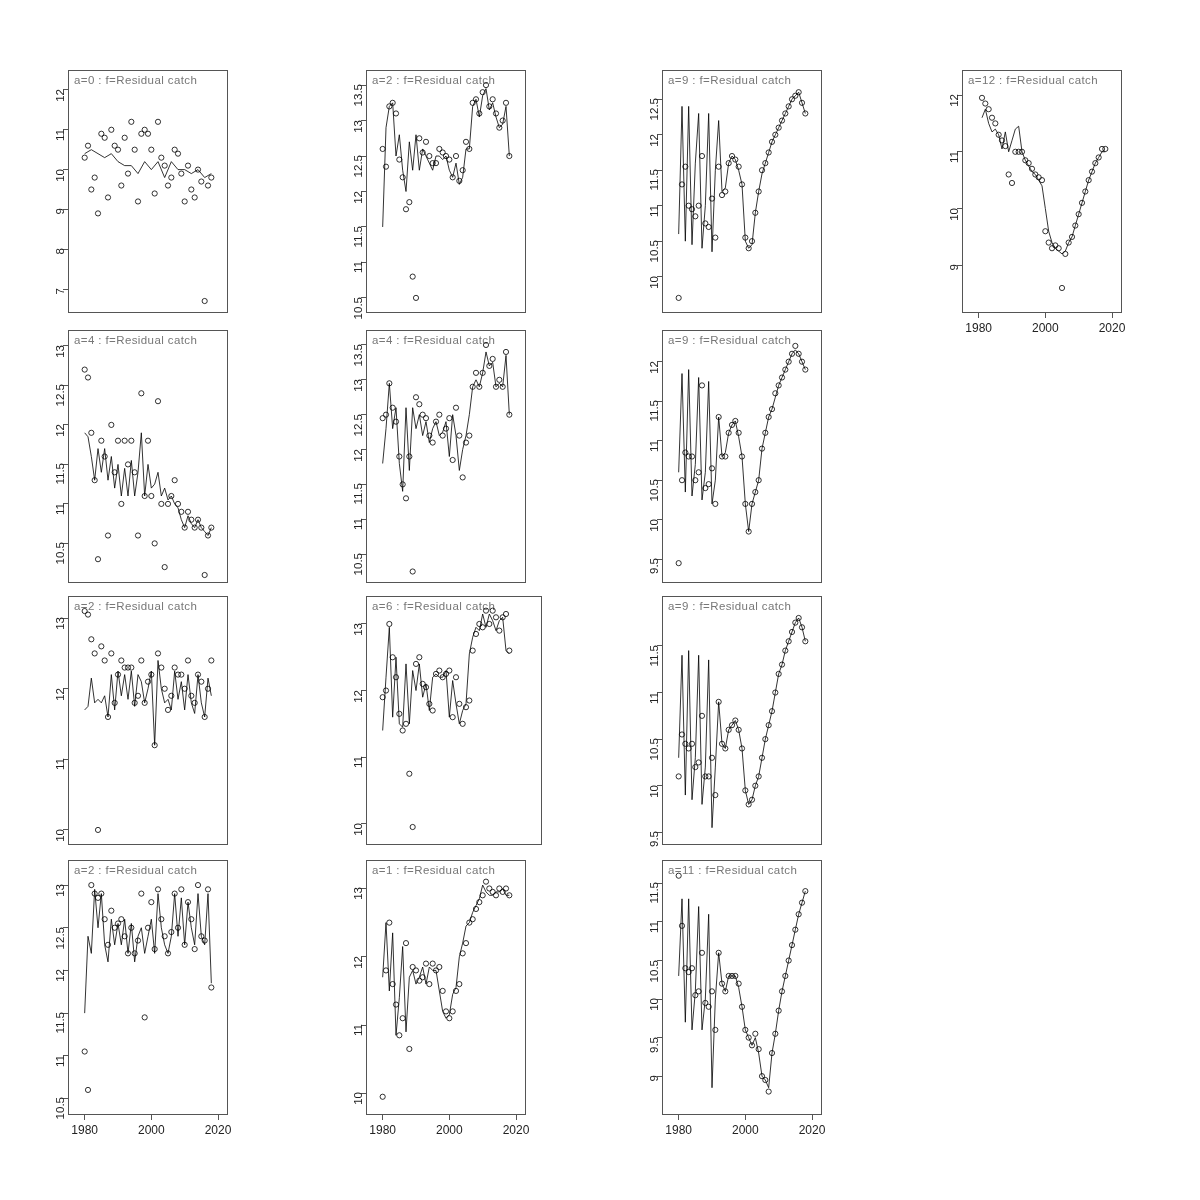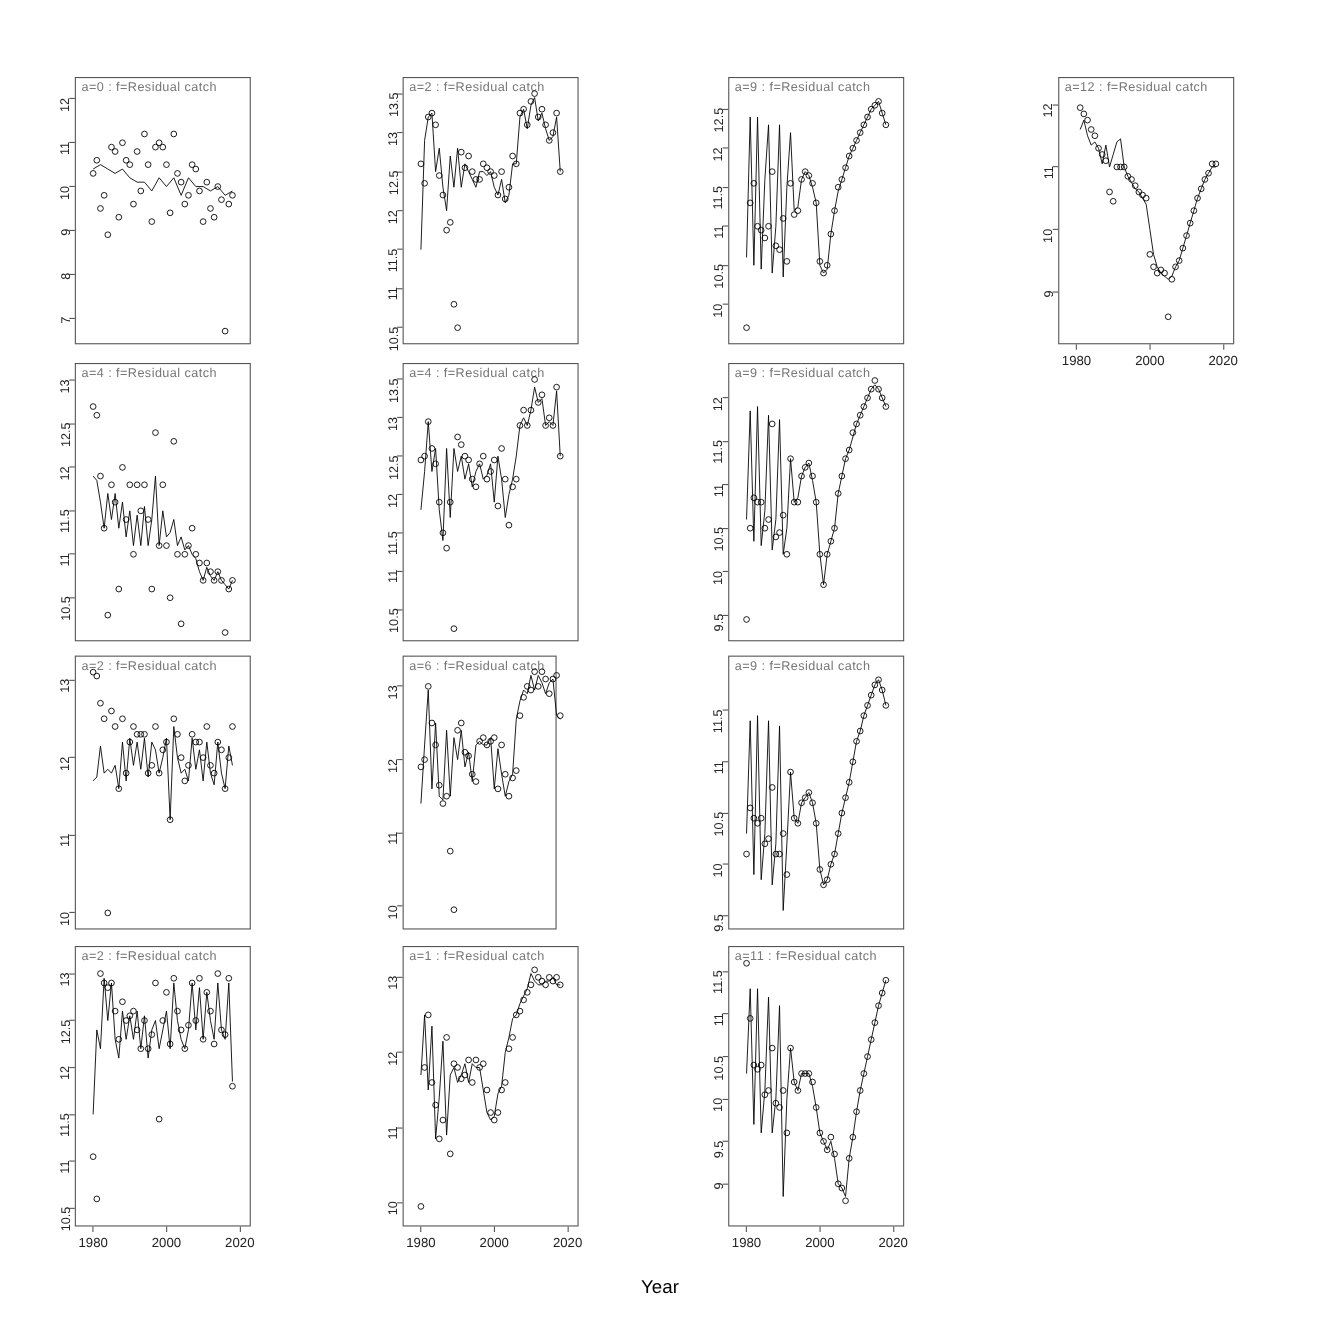--- a/index.html
+++ b/index.html
@@ -504,21 +504,21 @@
       </div>
       <div class="tick-mark" style="left: -5px; top: 49.3235px; width: 5px; height: 1px;"></div>
       <div class="ytick-label" style="left: -8px; top: 42.8235px; text-align: right; width: 0px;">
         <span style="transform-origin: 100% 50%; position: absolute; right: 0px; top: 0px;">13</span>
       </div>
       <div class="tick-mark" style="left: -5px; top: 14.4706px; width: 5px; height: 1px;"></div>
       <div class="ytick-label" style="left: -8px; top: 7.97059px; text-align: right; width: 0px;">
         <span style="transform-origin: 100% 50%; position: absolute; right: 0px; top: 0px;">13.5</span>
       </div>
     </div>
-    <div class="panel" style="left: 366px; top: 596px; width: 140px; height: 249px;">
+    <div class="panel" style="left: 366px; top: 596px; width: 176px; height: 249px;">
       <div class="panel-frame"></div>
       <div class="panel-strip">a=6 : f=Residual catch</div>
       <svg class="plot" width="160" height="249">
         <circle cx="16.67" cy="101.20" r="2.6" fill="none" stroke="#000000" stroke-width="0.8"></circle>
         <circle cx="20.00" cy="94.54" r="2.6" fill="none" stroke="#000000" stroke-width="0.8"></circle>
         <circle cx="23.33" cy="27.97" r="2.6" fill="none" stroke="#000000" stroke-width="0.8"></circle>
         <circle cx="26.67" cy="61.26" r="2.6" fill="none" stroke="#000000" stroke-width="0.8"></circle>
         <circle cx="30.00" cy="81.23" r="2.6" fill="none" stroke="#000000" stroke-width="0.8"></circle>
         <circle cx="33.33" cy="117.84" r="2.6" fill="none" stroke="#000000" stroke-width="0.8"></circle>
         <circle cx="36.67" cy="134.49" r="2.6" fill="none" stroke="#000000" stroke-width="0.8"></circle>
@@ -983,14 +983,13 @@
       <div class="ytick-label" style="left: -8px; top: 18.025px; text-align: right; width: 0px;">
         <span style="transform-origin: 100% 50%; position: absolute; right: 0px; top: 0px;">12</span>
       </div>
       <div class="tick-mark" style="left: 16.1667px; top: 243px; width: 1px; height: 5px;"></div>
       <div class="xtick-label" style="left: -8.33333px; top: 251px; width: 50px;">1980</div>
       <div class="tick-mark" style="left: 82.8333px; top: 243px; width: 1px; height: 5px;"></div>
       <div class="xtick-label" style="left: 58.3333px; top: 251px; width: 50px;">2000</div>
       <div class="tick-mark" style="left: 149.5px; top: 243px; width: 1px; height: 5px;"></div>
       <div class="xtick-label" style="left: 125px; top: 251px; width: 50px;">2020</div>
     </div>
-    <div class="xaxis-title" style="top: 1160px;">Year</div>
   </div>
 
 </body></html>

